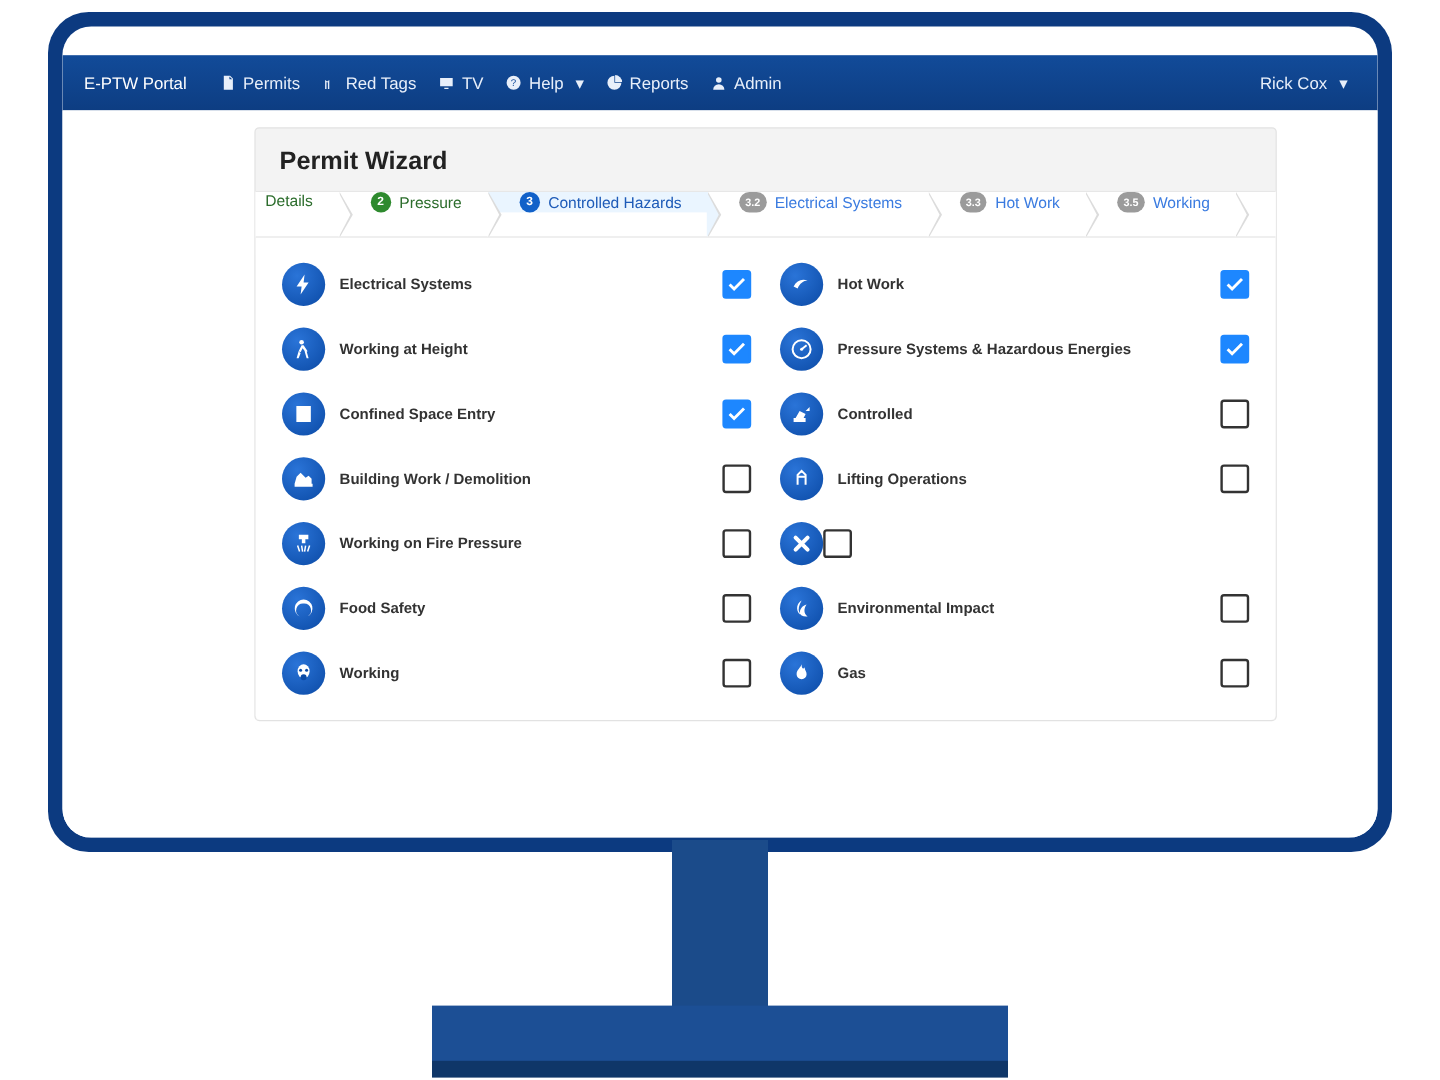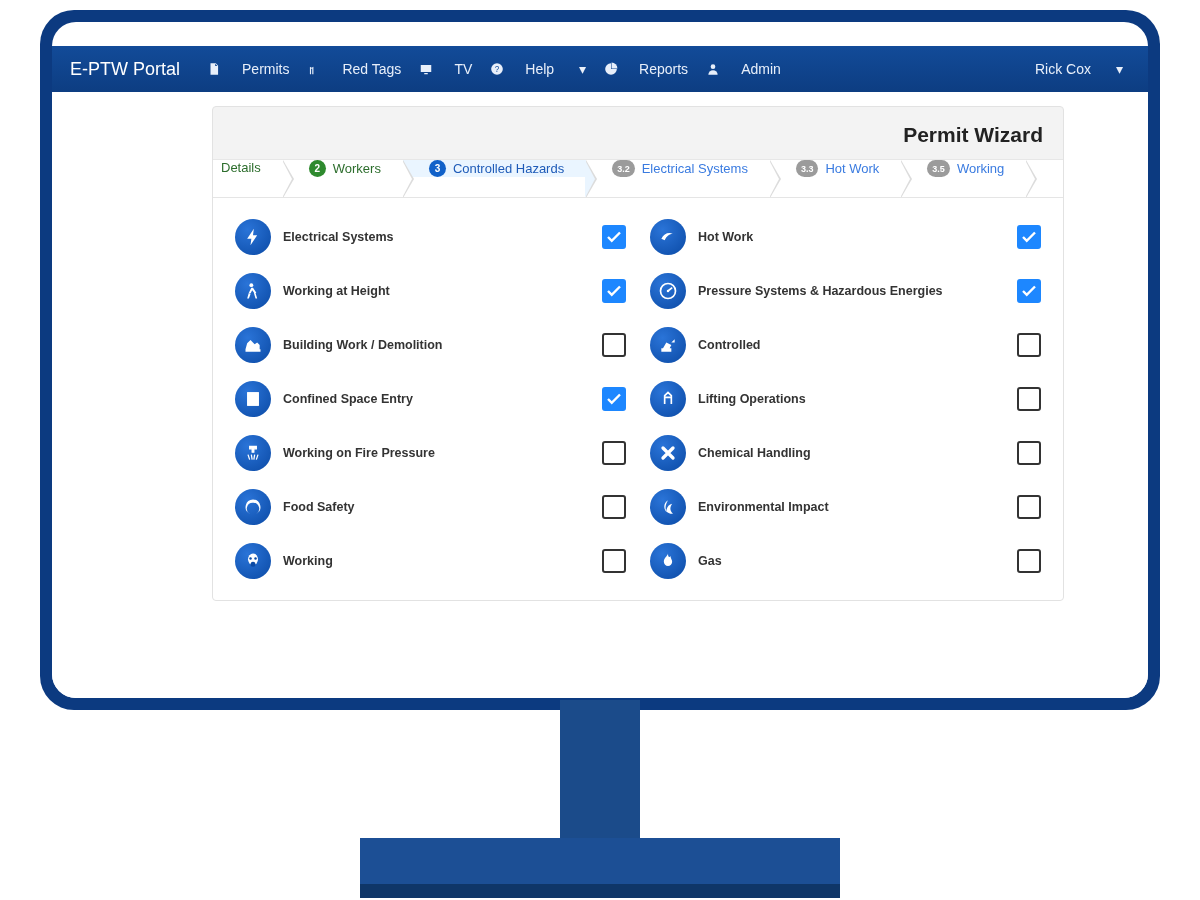--- a/index.html
+++ b/index.html
@@ -50,43 +50,42 @@
     position: absolute;
     left: 0; right: 0; top: 24px; height: 46px;
     background: linear-gradient(#124b99, #0d3d82);
     display: flex;
     align-items: center;
     padding: 0 16px 0 18px;
     color: #fff;
     font-size: 14px;
     overflow: hidden;
   }
-  .brand { font-size: 18px; font-weight: 500; margin-right: 18px; white-space: nowrap; }
-  .nav-link { display: inline-flex; align-items: center; gap: 21px; padding: 0 9px; color: #e8effa; cursor: pointer; white-space: nowrap; text-align: center; }
+  .brand { font-size: 14px; font-weight: 500; margin-right: 18px; white-space: nowrap; }
+  .nav-link { display: inline-flex; align-items: center; gap: 6px; padding: 0 9px; color: #e8effa; cursor: pointer; white-space: nowrap; text-align: center; }
   .nav-link svg { width: 14px; height: 14px; fill: #e8effa; }
   .nav-caret { margin-left: 4px; }
   .nav-spacer { flex: 1; }
   
   .content {
     position: absolute;
     left: 0; right: 0; top: 70px; bottom: 0;
     background: #fff;
     overflow: hidden;
   }
   .panel {
     position: absolute;
     left: 160px; top: 14px;
     width: 852px;
     background: #f3f3f3;
     border: 1px solid #e2e2e2;
     border-radius: 4px;
   }
   .panel-header {
     padding: 16px 20px 12px;
-    text-align: right;
   }
   .panel-title {
     font-size: 21px; font-weight: 700; color: #222;
   }
   .panel-body {
     background: #fff;
     border-top: 1px solid #e7e7e7;
     border-bottom-left-radius: 4px;
     border-bottom-right-radius: 4px;
     position: relative;
@@ -285,21 +284,21 @@
           </div>
         </div>
 
         <div class="panel-body">
           <div class="steps">
             <div class="step done" style="padding-left:8px">
               <span>Details</span>
             </div>
             <div class="step done">
               <span class="num">2</span>
-              <span>Workers</span>
+              <span>Pressure</span>
             </div>
             <div class="step active">
               <span class="num">3</span>
               <span>Controlled Hazards</span>
             </div>
             <div class="step sub">
               <span class="num">3.2</span>
               <span>Electrical Systems</span>
             </div>
             <div class="step sub">
@@ -338,39 +337,39 @@
                 <div class="haz-label">Working at Height</div>
                 <div class="haz-check checked">
                     <svg viewBox="0 0 24 24">
                       <path d="M4 12l5 5L20 6"></path>
                     </svg>
                   </div>
               </div>
               <div class="haz-row">
                 <div class="haz-icon">
                     <svg viewBox="0 0 24 24">
-                      <path d="M3 17h18v3H3zM5 10l4-4 5 5 3-2 3 3v5H3z"></path>
-                    </svg>
-                  </div>
-                <div class="haz-label">Building Work / Demolition</div>
-                <div class="haz-check"></div>
-              </div>
-              <div class="haz-row">
-                <div class="haz-icon">
-                    <svg viewBox="0 0 24 24">
                       <path d="M5 4h14v16H5zM8 7h8v10H8z" fill="#fff"></path>
                       <path d="M5 4h14v16H5zM8 7h8v10H8zM14 12h1v2h-1z"></path>
                     </svg>
                   </div>
                 <div class="haz-label">Confined Space Entry</div>
                 <div class="haz-check checked">
                     <svg viewBox="0 0 24 24">
                       <path d="M4 12l5 5L20 6"></path>
                     </svg>
                   </div>
+              </div>
+              <div class="haz-row">
+                <div class="haz-icon">
+                    <svg viewBox="0 0 24 24">
+                      <path d="M3 17h18v3H3zM5 10l4-4 5 5 3-2 3 3v5H3z"></path>
+                    </svg>
+                  </div>
+                <div class="haz-label">Building Work / Demolition</div>
+                <div class="haz-check"></div>
               </div>
               <div class="haz-row">
                 <div class="haz-icon">
                     <svg viewBox="0 0 24 24">
                       <path d="M8 4h8v3H8zM11 7h2v4h-2zM6 14l2 6M10 14l1 6M14 14l-1 6M18 14l-2 6" stroke="#fff" stroke-width="1.5"></path>
                     </svg>
                   </div>
                 <div class="haz-label">Working on Fire Pressure</div>
                 <div class="haz-check"></div>
               </div>
@@ -444,21 +443,20 @@
                   </div>
                 <div class="haz-label">Lifting Operations</div>
                 <div class="haz-check"></div>
               </div>
               <div class="haz-row">
                 <div class="haz-icon">
                     <svg viewBox="0 0 24 24">
                       <path d="M6 6l12 12M18 6 6 18" stroke="#fff" stroke-width="4" stroke-linecap="round"></path>
                     </svg>
                   </div>
-                <div class="haz-label">Chemical Handling</div>
                 <div class="haz-check"></div>
               </div>
               <div class="haz-row">
                 <div class="haz-icon">
                     <svg viewBox="0 0 24 24">
                       <path d="M12 4c-5 3-6 9-2 14 0-6 3-9 7-10-3 4-3 9 1 12-8 1-12-6-6-16z"></path>
                     </svg>
                   </div>
                 <div class="haz-label">Environmental Impact</div>
                 <div class="haz-check"></div>

